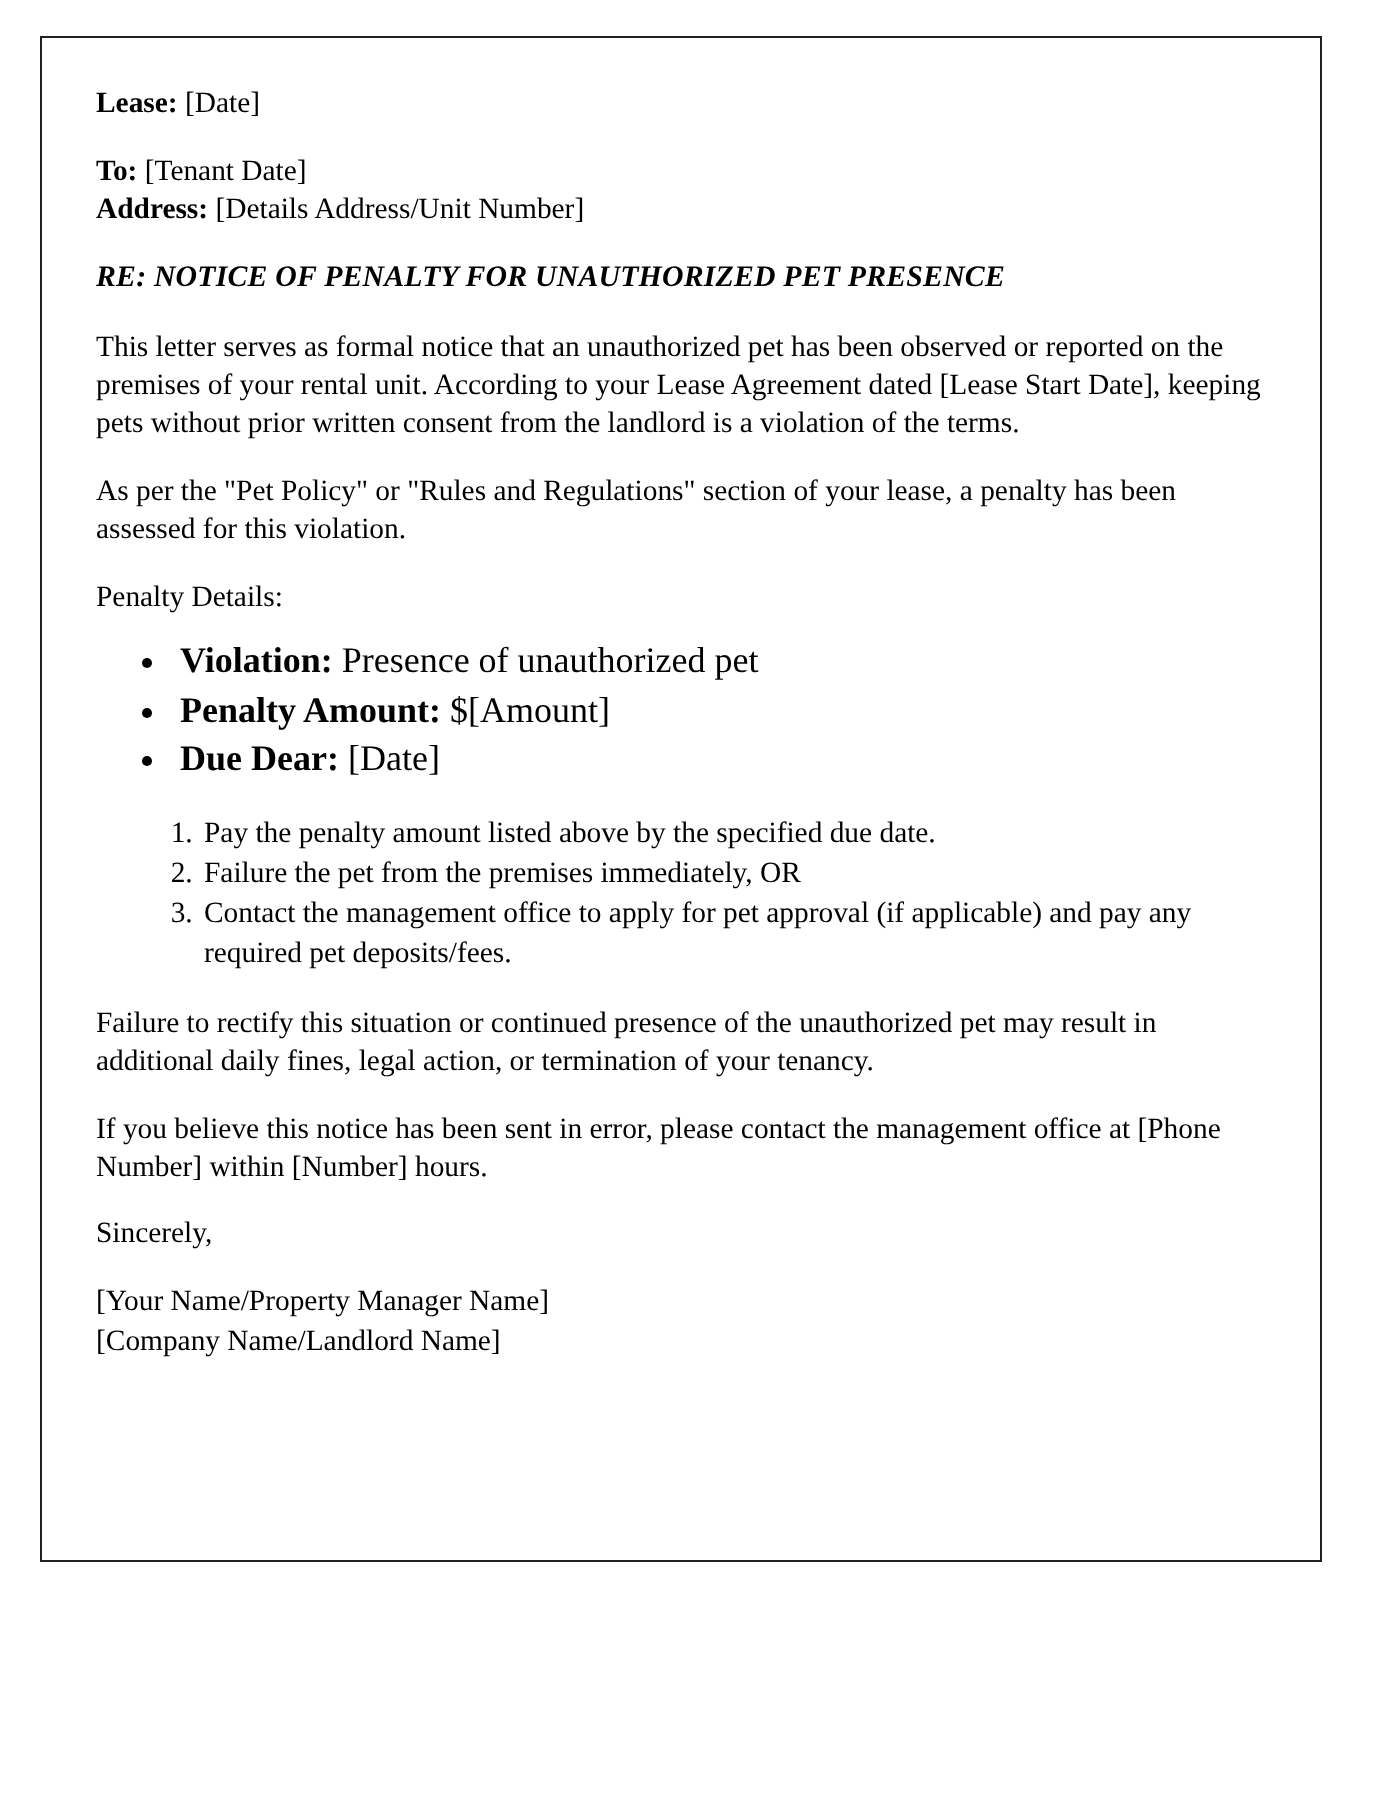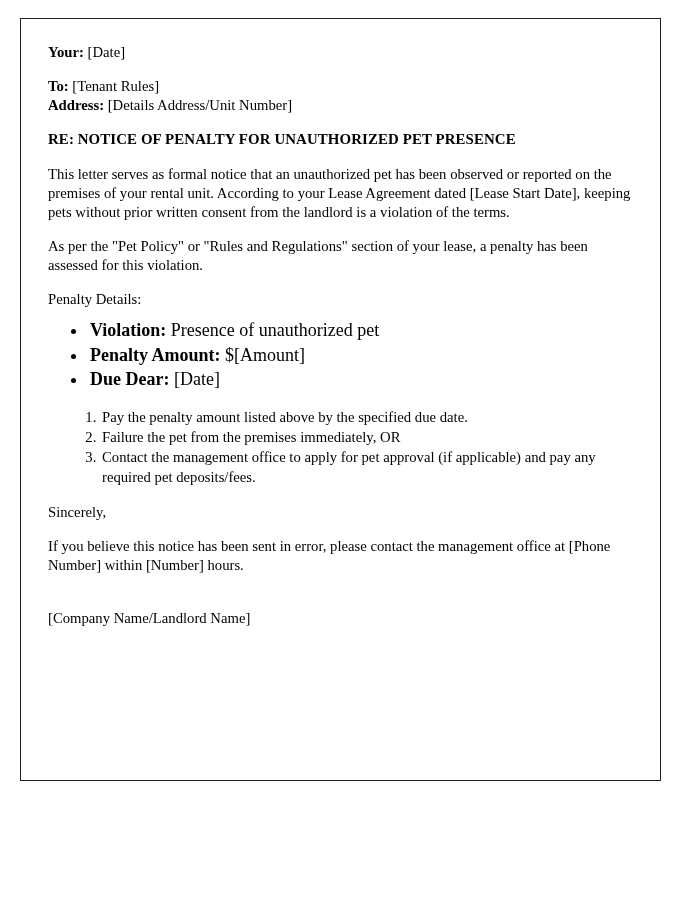--- a/index.html
+++ b/index.html
@@ -38,20 +38,21 @@
   }
   .lead {
     font-weight: bold;
   }
   .re-line {
     font-weight: bold;
     font-size: 14.9px;
     margin: 0 0 16px 0;
     line-height: 1.3;
     letter-spacing: 0.1px;
+    font-style: italic;
   }
   .section-heading {
     font-weight: normal;
     font-size: 14.7px;
     margin: 0 0 10px 0;
     line-height: 1.29;
   }
   ul.detail-list {
     margin: 0 0 16px 0;
     padding-left: 40px;
@@ -82,23 +83,23 @@
   .spacer-para {
     margin-bottom: 15px;
   }
 </style>
 </head>
 <body>
 
 <div class="page">
   <div class="content">
 
-    <p class="block"><span class="lead">Your:</span> <span>[Date]</span></p>
+    <p class="block"><span class="lead">Lease:</span> <span>[Date]</span></p>
 
-    <p class="block"><span class="lead">To:</span> <span>[Tenant Rules]</span><br><span class="lead">Address:</span> <span>[Details Address/Unit Number]</span></p>
+    <p class="block"><span class="lead">To:</span> <span>[Tenant Date]</span><br><span class="lead">Address:</span> <span>[Details Address/Unit Number]</span></p>
 
     <p class="re-line">RE: NOTICE OF PENALTY FOR UNAUTHORIZED PET PRESENCE</p>
 
 
     <p class="block">This letter serves as formal notice that an unauthorized pet has been observed or reported on the premises of your rental unit. According to your Lease Agreement dated [Lease Start Date], keeping pets without prior written consent from the landlord is a violation of the terms.</p>
 
     <p class="block">As per the "Pet Policy" or "Rules and Regulations" section of your lease, a penalty has been assessed for this violation.</p>
 
     <p class="section-heading">Penalty Details:</p>
 
@@ -108,21 +109,22 @@
       <li><span class="lead">Due Dear:</span> <span>[Date]</span></li>
     </ul>
 
 
     <ol class="action-list">
       <li>Pay the penalty amount listed above by the specified due date.</li>
       <li>Failure the pet from the premises immediately, OR</li>
       <li>Contact the management office to apply for pet approval (if applicable) and pay any required pet deposits/fees.</li>
     </ol>
 
+    <p class="block">Failure to rectify this situation or continued presence of the unauthorized pet may result in additional daily fines, legal action, or termination of your tenancy.</p>
+
+    <p class="block">If you believe this notice has been sent in error, please contact the management office at [Phone Number] within [Number] hours.</p>
 
     <p class="block spacer-para">Sincerely,</p>
 
-    <p class="block">If you believe this notice has been sent in error, please contact the management office at [Phone Number] within [Number] hours.</p>
-
-    <p class="sig-block"><br><span>[Company Name/Landlord Name]</span></p>
+    <p class="sig-block"><span>[Your Name/Property Manager Name]</span><br><span>[Company Name/Landlord Name]</span></p>
 
   </div>
 </div>
 
 </body></html>

